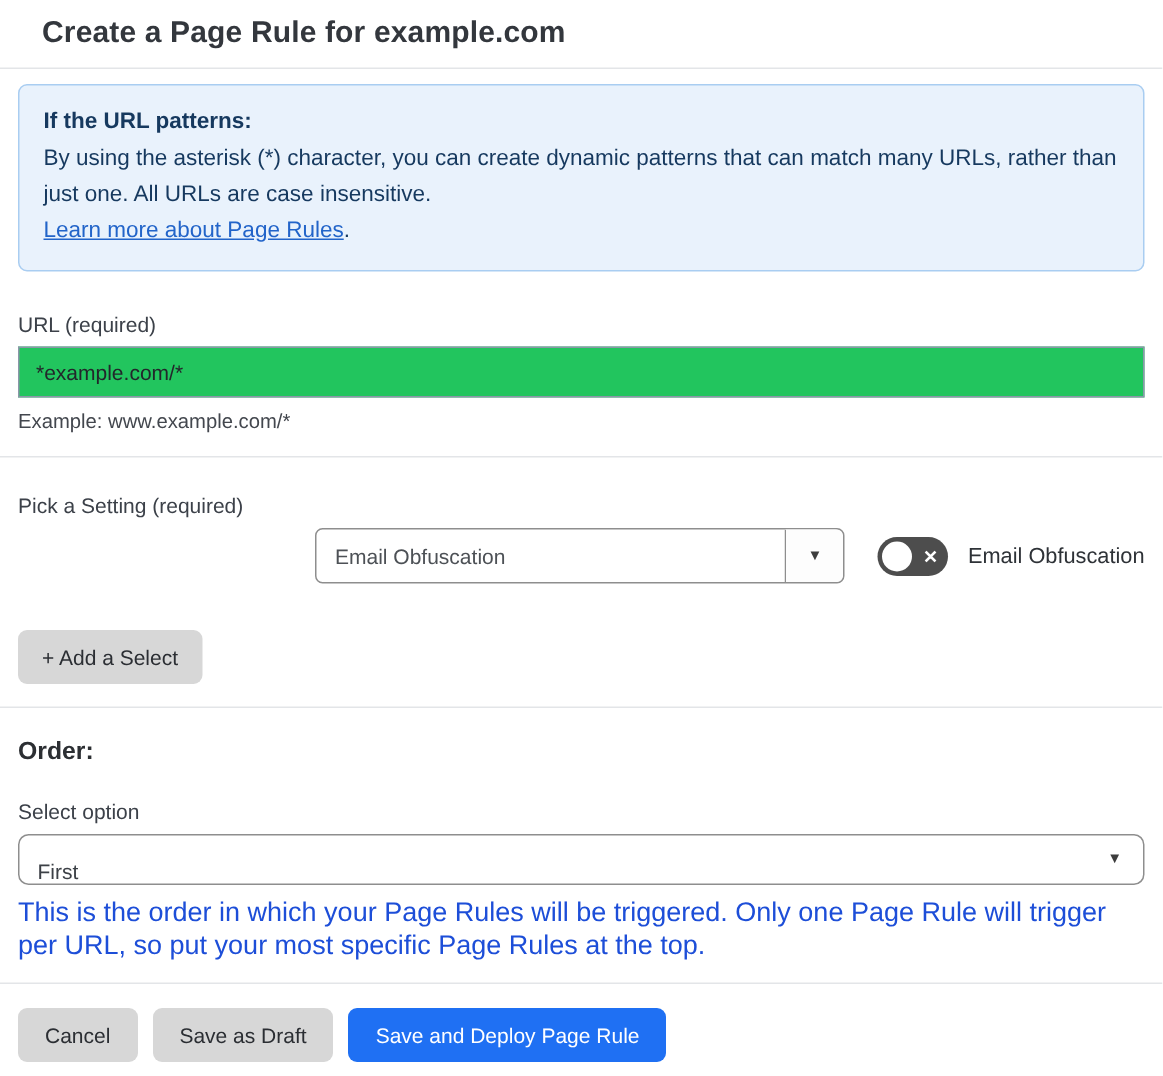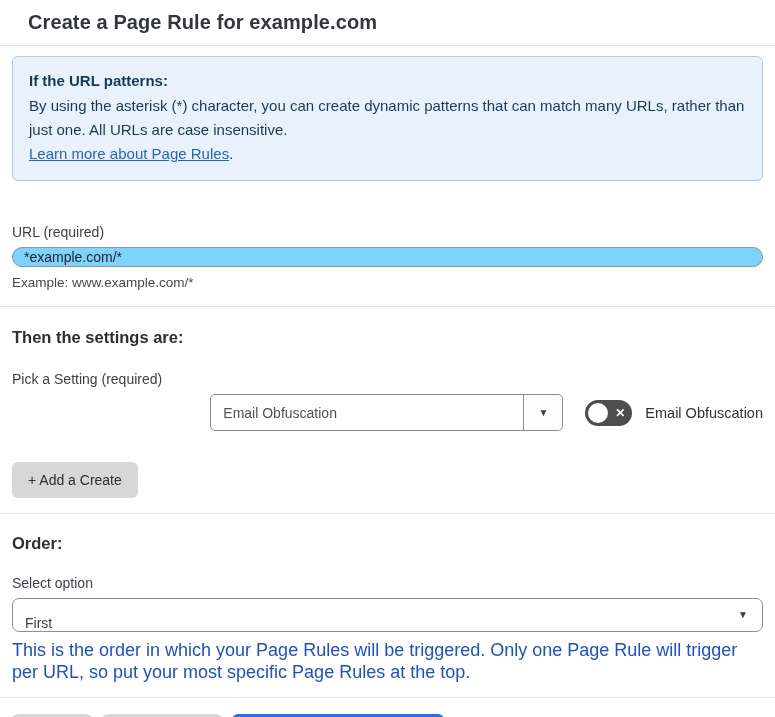--- a/index.html
+++ b/index.html
@@ -43,30 +43,30 @@
     color: #2264c9;
     text-decoration: underline;
     cursor: pointer;
   }
   .info-link-suffix { color: #16395f; }
 
   
   .field-label {
     font-size: 14px;
     color: #3c4149;
-    margin: 43px 12px 0 12px;
+    margin: 27px 12px 0 12px;
   }
   .url-input {
     display: block;
     width: 751px;
     margin: 7px 12px 0 12px;
-    height: 20px;
-    background: #7dd3fc;
+    height: 34px;
+    background: #22c55e;
     border: 1px solid #8b96a9;
-    border-radius: 14px;
+    border-radius: 0;
     padding: 0 11px;
     font-size: 14px;
     color: #23262b;
     font-family: "Liberation Sans", sans-serif;
     outline: none;
   }
   .helper-text {
     font-size: 13.5px;
     color: #43474e;
     margin: 8px 12px 0 12px;
@@ -238,39 +238,38 @@
     <div class="info-body">By using the asterisk (*) character, you can create dynamic patterns that can match many URLs, rather than just one. All URLs are case insensitive.</div>
     <div class="info-link-line"><a class="info-link">Learn more about Page Rules</a><span class="info-link-suffix">.</span></div>
   </div>
 
   <div class="field-label">URL (required)</div>
   <input class="url-input" type="text" value="*example.com/*" style="">
   <div class="helper-text">Example: www.example.com/*</div>
 
   <hr class="hr hr-url">
 
-  <h2 class="section-heading">Then the settings are:</h2>
 
   <div class="field-label picker-label">Pick a Setting (required)</div>
 
   <div class="setting-row">
     <div class="picker">
       <div class="picker-value">Email Obfuscation</div>
       <div class="picker-arrow">
         <span class="caret">▼</span>
       </div>
     </div>
     <div class="toggle">
       <span class="toggle-knob"></span>
       <span class="toggle-x">✕</span>
     </div>
     <div class="toggle-label">Email Obfuscation</div>
   </div>
 
-  <button class="add-setting-btn">+ Add a Create</button>
+  <button class="add-setting-btn">+ Add a Select</button>
 
   <hr class="hr hr-settings">
 
   <h2 class="section-heading order-heading">Order:</h2>
 
   <div class="field-label order-label">Select option</div>
 
   <div class="order-select">
     <span>First</span>
     <span class="caret">▼</span>

